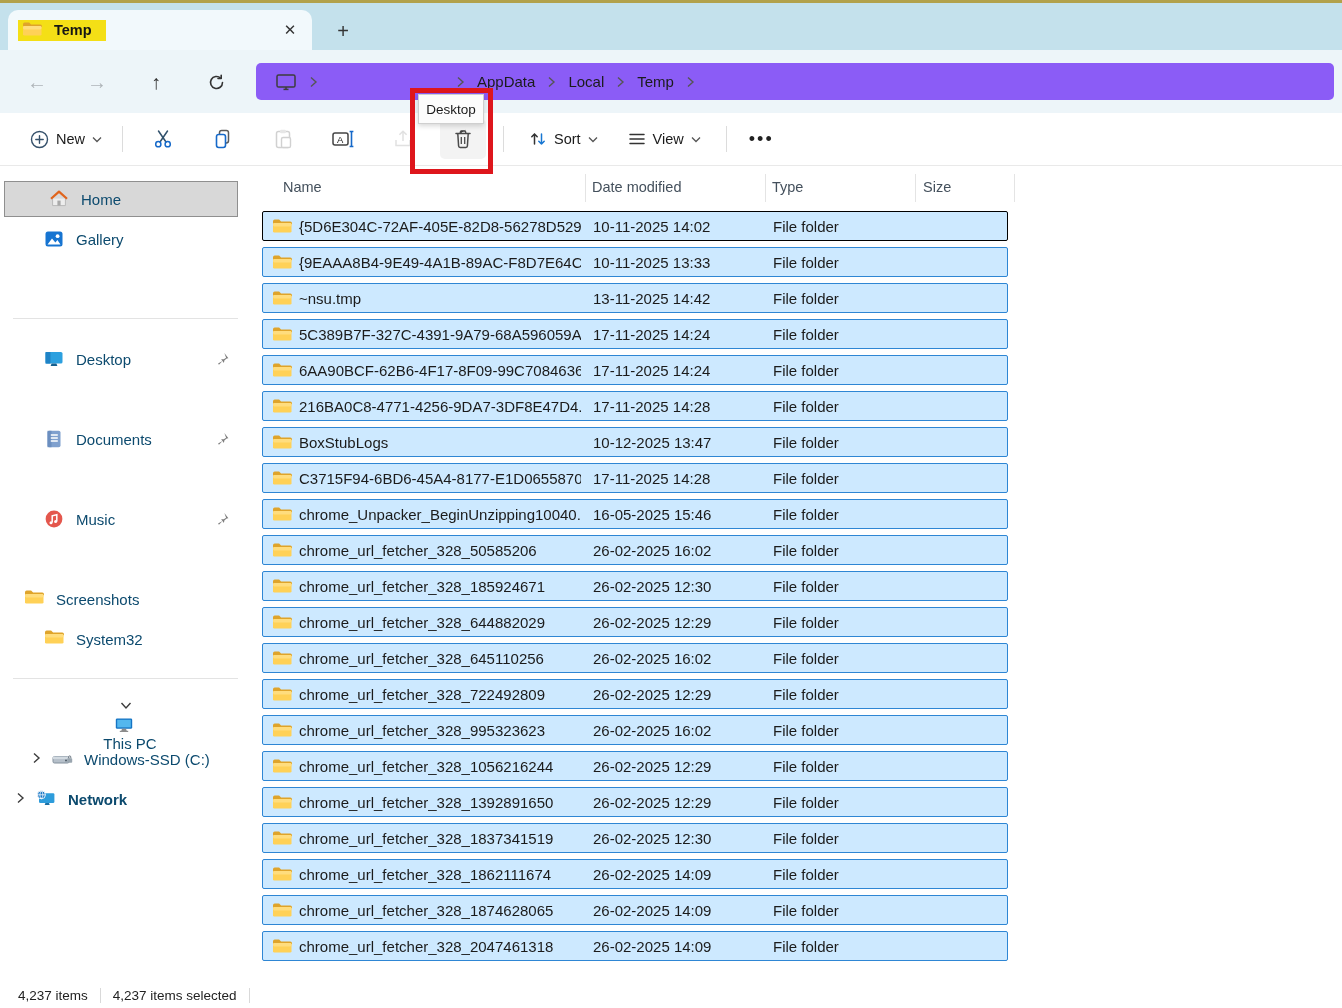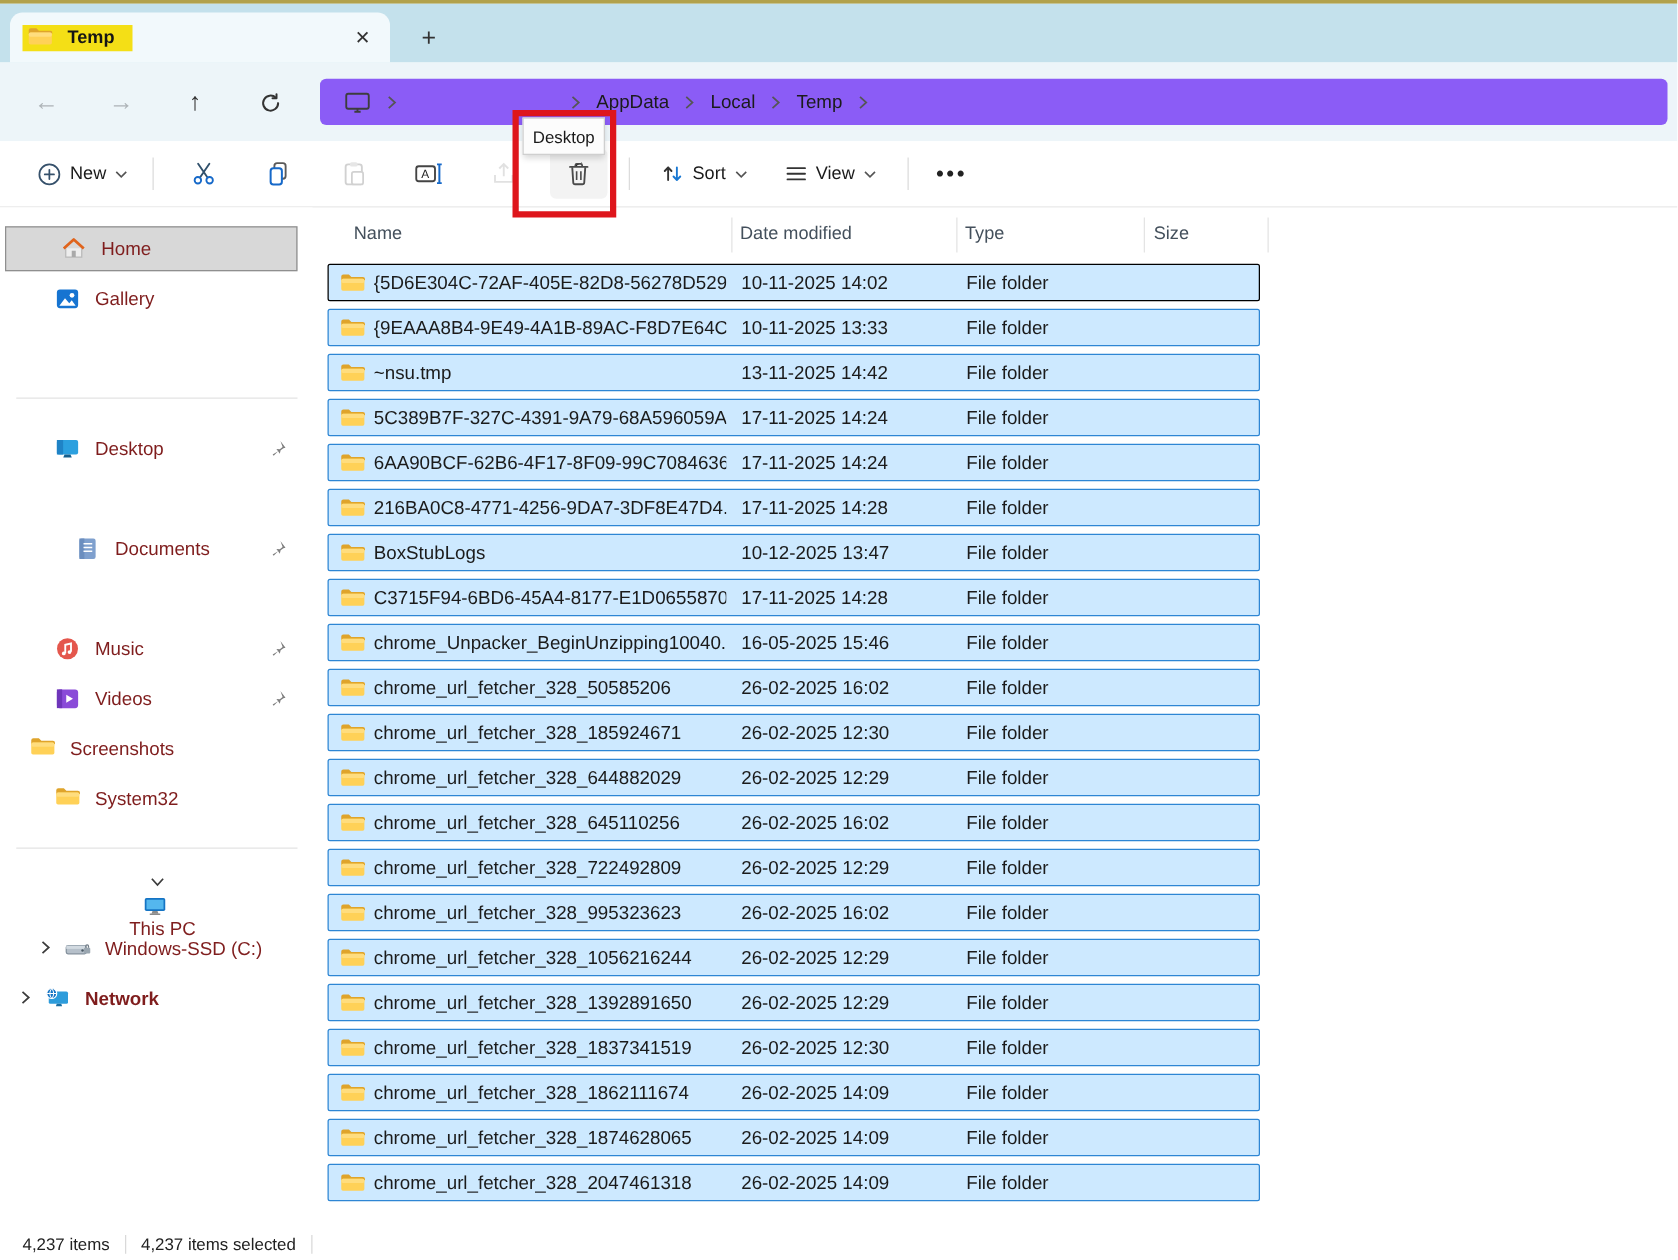--- a/index.html
+++ b/index.html
@@ -53,21 +53,21 @@
   .anno-red{position:absolute;left:410px;top:88px;width:83px;height:86px;border:5px solid #DE161C;z-index:60;pointer-events:none;box-sizing:border-box;}
   .tooltip{
     position:absolute;left:418px;top:94px;width:64px;height:28px;z-index:61;
     background:#FCFCFC;border:1px solid #CFCFCF;box-shadow:0 2px 5px rgba(0,0,0,.16);
     display:flex;align-items:center;justify-content:center;font-size:13.5px;color:#1a1a1a;
   }
   
   .sidebar{position:absolute;left:0;top:166px;width:250px;bottom:26px;background:#fff;}
   .side-item{position:absolute;left:0;width:244px;height:36px;display:flex;align-items:center;box-sizing:border-box;}
   .side-item .s-icon{width:20px;height:20px;flex:0 0 auto;margin-right:12px;}
-  .side-item .s-label{font-size:15px;color:#7f1d1d;white-space:nowrap;}
+  .side-item .s-label{font-size:15px;color:#0c4a6e;white-space:nowrap;}
   .side-item .s-pin{position:absolute;right:14px;top:10px;width:15px;height:15px;}
   .side-item.selected{background:#D8D8D8;border:1px solid #8F8F8F;}
   .side-div{position:absolute;left:13px;width:225px;height:1px;background:#E3E3E3;}
   .s-exp{width:14px;height:14px;flex:0 0 auto;margin-right:6px;}
   
   .listheader{position:absolute;left:262px;top:172px;width:753px;height:33px;font-size:14.5px;color:#44505C;}
   .lh-cell{position:absolute;top:7px;}
   .lh-div{position:absolute;top:2px;width:1px;height:28px;background:#E4E4E4;}
   .rows{position:absolute;left:262px;top:211px;width:746px;}
   .frow{
@@ -293,21 +293,21 @@
           <path d="M7.6 14.6h4.8l1 2.4H6.6Z" fill="#15608F"></path>
         </svg>
       </span>
       <span class="s-label">Desktop</span>
       <span class="s-pin">
         <svg width="15" height="15" viewBox="0 0 15 15">
           <path d="M8.6 1.6l4.8 4.8-1.6.5-2 2-.3 2.7-1.6-1.6-3 4-1-1 4-3-1.6-1.6 2.7-.3 2-2Z" fill="#7E7E7E" transform="rotate(8 7 7)"></path>
         </svg>
       </span>
     </div>
-    <div class="side-item" style="top: 255px; left: 0px; width: 244px; padding-left: 60px;">
+    <div class="side-item" style="top: 255px; left: 0px; width: 244px; padding-left: 44px;">
       <span class="s-icon">
         <svg width="20" height="20" viewBox="0 0 20 20">
           <rect x="3.5" y="1.8" width="13" height="16.4" rx="1.8" fill="#7FA0CE"></rect>
           <rect x="3.5" y="1.8" width="4" height="16.4" fill="#6B8EBF"></rect>
           <path d="M6.8 6h7M6.8 9h7M6.8 12h7" stroke="#fff" stroke-width="1.3"></path>
         </svg>
       </span>
       <span class="s-label">Documents</span>
       <span class="s-pin">
         <svg width="15" height="15" viewBox="0 0 15 15">
@@ -318,35 +318,20 @@
     <div class="side-item" style="top: 335px; left: 0px; width: 244px; padding-left: 44px;">
       <span class="s-icon">
         <svg width="20" height="20" viewBox="0 0 20 20">
           <circle cx="10" cy="10" r="8.4" fill="#E4574D"></circle>
           <path d="M8.2 13.6V6.8l4.6-1v6.6" fill="none" stroke="#fff" stroke-width="1.5"></path>
           <circle cx="7" cy="13.7" r="1.5" fill="#fff"></circle>
           <circle cx="11.6" cy="12.6" r="1.5" fill="#fff"></circle>
         </svg>
       </span>
       <span class="s-label">Music</span>
-      <span class="s-pin">
-        <svg width="15" height="15" viewBox="0 0 15 15">
-          <path d="M8.6 1.6l4.8 4.8-1.6.5-2 2-.3 2.7-1.6-1.6-3 4-1-1 4-3-1.6-1.6 2.7-.3 2-2Z" fill="#7E7E7E" transform="rotate(8 7 7)"></path>
-        </svg>
-      </span>
-    </div>
-    <div class="side-item" style="top: 375px; left: 0px; width: 244px; padding-left: 44px;">
-      <span class="s-icon">
-        <svg width="20" height="20" viewBox="0 0 20 20">
-          <rect x="1.5" y="2.5" width="17" height="15" rx="2.5" fill="#8A4BD8"></rect>
-          <rect x="1.5" y="2.5" width="4.2" height="15" fill="#6E35BA"></rect>
-          <path d="M9 6.8v6.4l5.4-3.2Z" fill="#fff"></path>
-        </svg>
-      </span>
-      <span class="s-label">Videos</span>
       <span class="s-pin">
         <svg width="15" height="15" viewBox="0 0 15 15">
           <path d="M8.6 1.6l4.8 4.8-1.6.5-2 2-.3 2.7-1.6-1.6-3 4-1-1 4-3-1.6-1.6 2.7-.3 2-2Z" fill="#7E7E7E" transform="rotate(8 7 7)"></path>
         </svg>
       </span>
     </div>
     <div class="side-item" style="top: 415px; left: 0px; width: 244px; padding-left: 24px;">
       <span class="s-icon">
         <svg width="20" height="16" viewBox="0 0 20 16">
           <path d="M1 3.2q0-1.7 1.7-1.7h4.4l2 2h9.2q1.7 0 1.7 1.7v1H1Z" fill="#DFA42B"></path>

